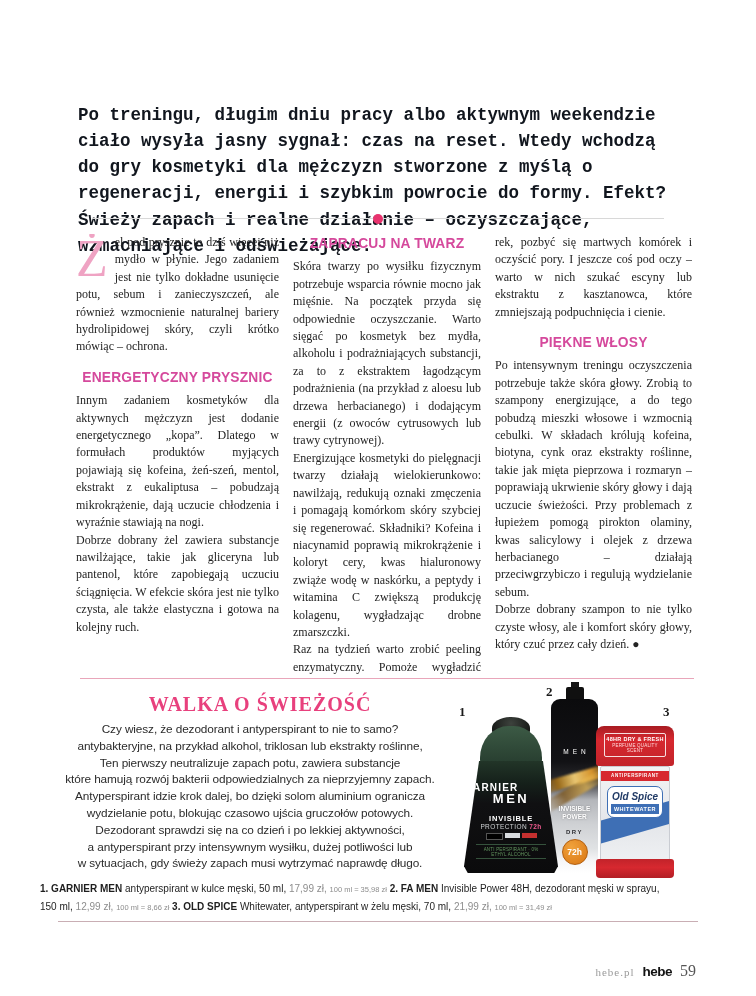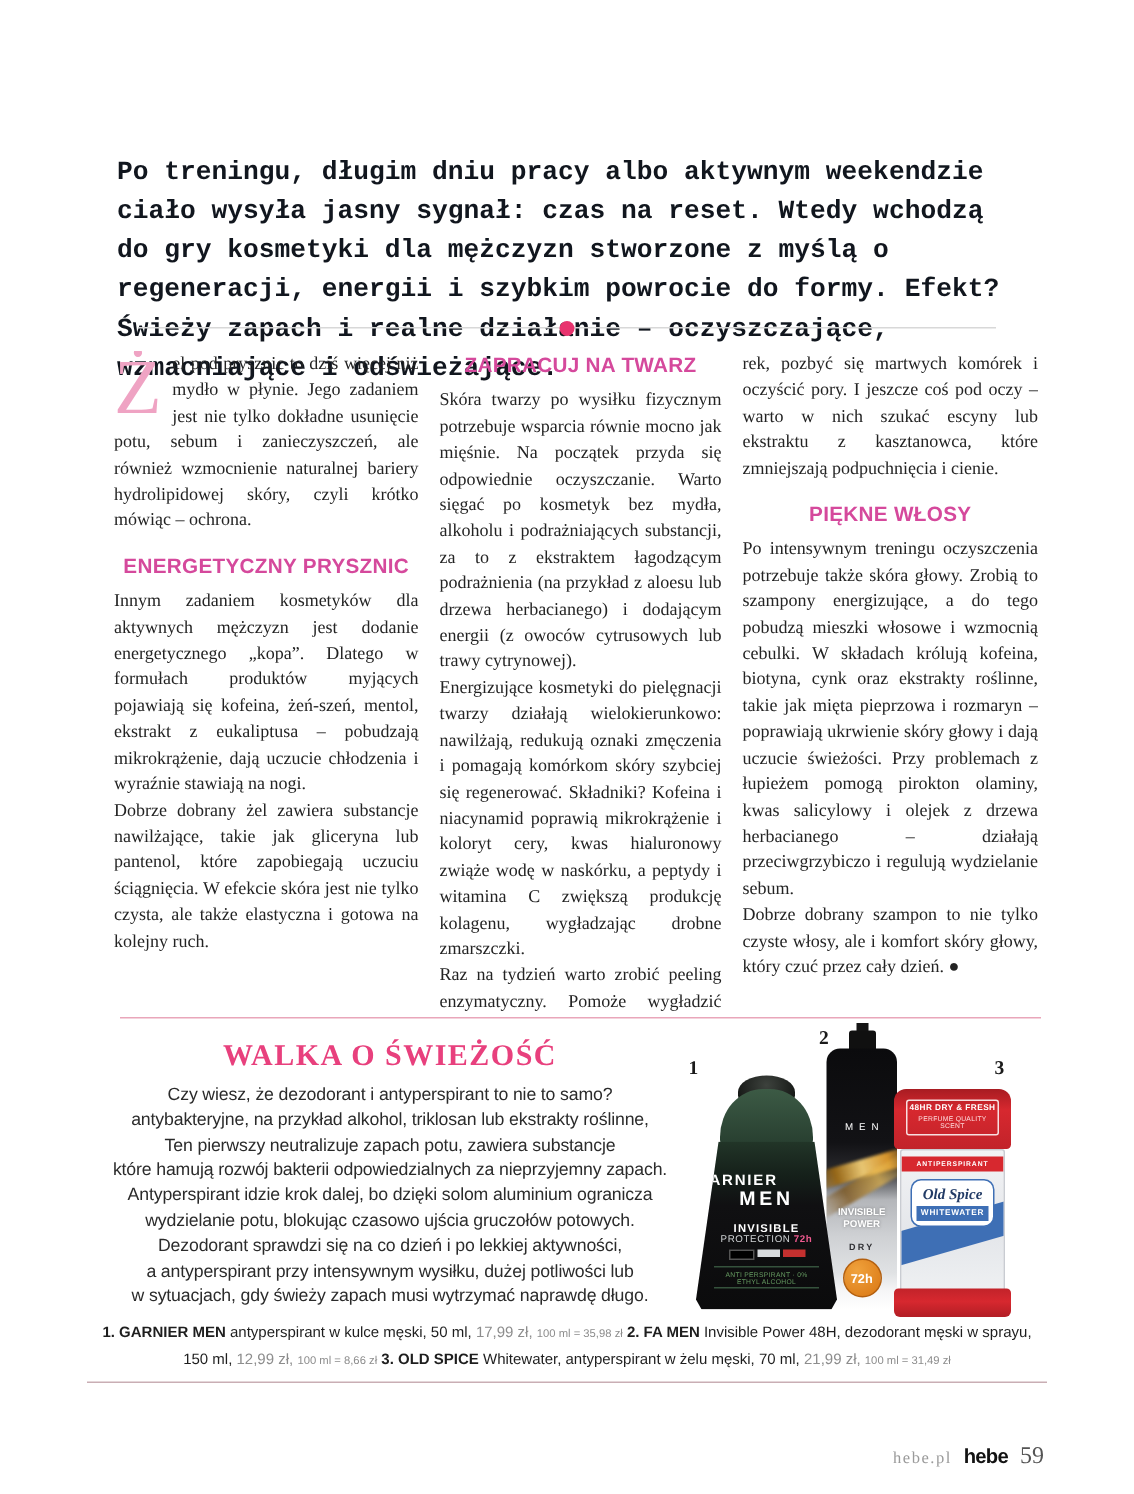--- a/index.html
+++ b/index.html
@@ -24,21 +24,21 @@
   .col h3{font-family:"Liberation Sans",sans-serif;font-weight:700;font-size:13.8px;
           color:#d5499c;text-align:center;margin:13px 0 6px;letter-spacing:.2px;}
   .col-2 h3{margin-top:1px;}
   .dropcap{float:left;font-size:52px;line-height:42px;padding:4px 7px 0 0;color:#efa3c3;font-weight:400;}
 
   
   .rule-top{position:absolute;top:678px;left:80px;right:62px;border-top:1.5px solid #e9a6ba;}
   .freshness-title{position:absolute;top:693px;left:42px;width:436px;text-align:center;
                    font-family:"Liberation Serif",serif;font-weight:700;font-size:20px;
                    color:#e8407d;letter-spacing:1px;}
-  .freshness-text{position:absolute;top:721px;left:42px;width:436px;text-align:center;
+  .freshness-text{position:absolute;top:721px;left:32px;width:436px;text-align:center;
                   font-family:"Liberation Sans",sans-serif;font-size:11.8px;letter-spacing:-.1px;
                   line-height:16.8px;color:#2b2b2b;}
   .freshness-text div{white-space:nowrap;}
 
   
   .product-num{position:absolute;font-family:"Liberation Serif",serif;font-weight:700;
                font-size:13px;color:#1a1a1a;z-index:6;}
   .num-1{left:459px;top:704px;}
   .num-2{left:546px;top:684px;}
   .num-3{left:663px;top:704px;}
@@ -104,29 +104,29 @@
   .os-cap-l2{text-align:center;color:#ffd9db;font-size:4.5px;letter-spacing:.2px;margin-top:1px;}
   .os-body{position:absolute;top:40px;left:4px;right:4px;bottom:17px;overflow:hidden;
            background:linear-gradient(180deg,#f2f3f5,#e4e6ea 60%,#eef0f2);
            border:1px solid #c9ccd2;border-radius:2px;}
   .os-stripe{position:absolute;top:44px;left:-20px;width:110px;height:22px;background:#3e6fb5;
              transform:rotate(-16deg);}
   .os-band{position:absolute;top:4px;left:0;right:0;height:10px;background:#d7282f;color:#fff;
            font-size:4.5px;font-weight:700;letter-spacing:.6px;text-align:center;line-height:10px;}
   .os-logo{position:absolute;top:19px;left:6px;right:6px;background:#fff;border:1.5px solid #3e6fb5;
            border-radius:7px;padding:4px 0 3px;text-align:center;}
-  .os-script{font-family:Liberation Serif, serif;font-style:italic;font-weight:700;
+  .os-script{font-family:Liberation Sans, sans-serif;font-style:italic;font-weight:700;
              font-size:10px;color:#223b66;}
   .os-ww{margin:2px 3px 0;background:#3e6fb5;color:#fff;font-weight:700;font-size:5.5px;
          letter-spacing:.5px;padding:2px 0;}
   .os-base{position:absolute;bottom:0;left:0;right:0;height:19px;border-radius:3px 3px 4px 4px;
            background:linear-gradient(180deg,#c2232a,#d7282f 45%,#b21e25);}
 
   
-  .caption{position:absolute;top:880px;left:40px;right:40px;text-align:center;
+  .caption{position:absolute;top:880px;left:40px;right:40px;text-align:left;
            font-family:"Liberation Sans",sans-serif;font-size:10px;color:#1e1e1e;line-height:1.75;}
   .caption .cap-line{white-space:nowrap;}
   .caption .b{font-weight:700;}
   .caption .light{color:#8d8d8d;}
   .caption .small{font-size:7.5px;color:#8d8d8d;}
   .rule-bottom{position:absolute;top:921px;left:58px;right:58px;border-top:1.5px solid #c9aeb4;}
   .footer{position:absolute;top:962px;right:60px;display:flex;align-items:baseline;gap:8px;}
   .footer .site{font-family:"Liberation Serif",serif;font-size:11px;letter-spacing:1px;color:#9a9a9a;}
   .footer .logo{font-family:"Liberation Sans",sans-serif;font-weight:700;font-size:13.5px;
                 color:#121212;letter-spacing:-.5px;}

